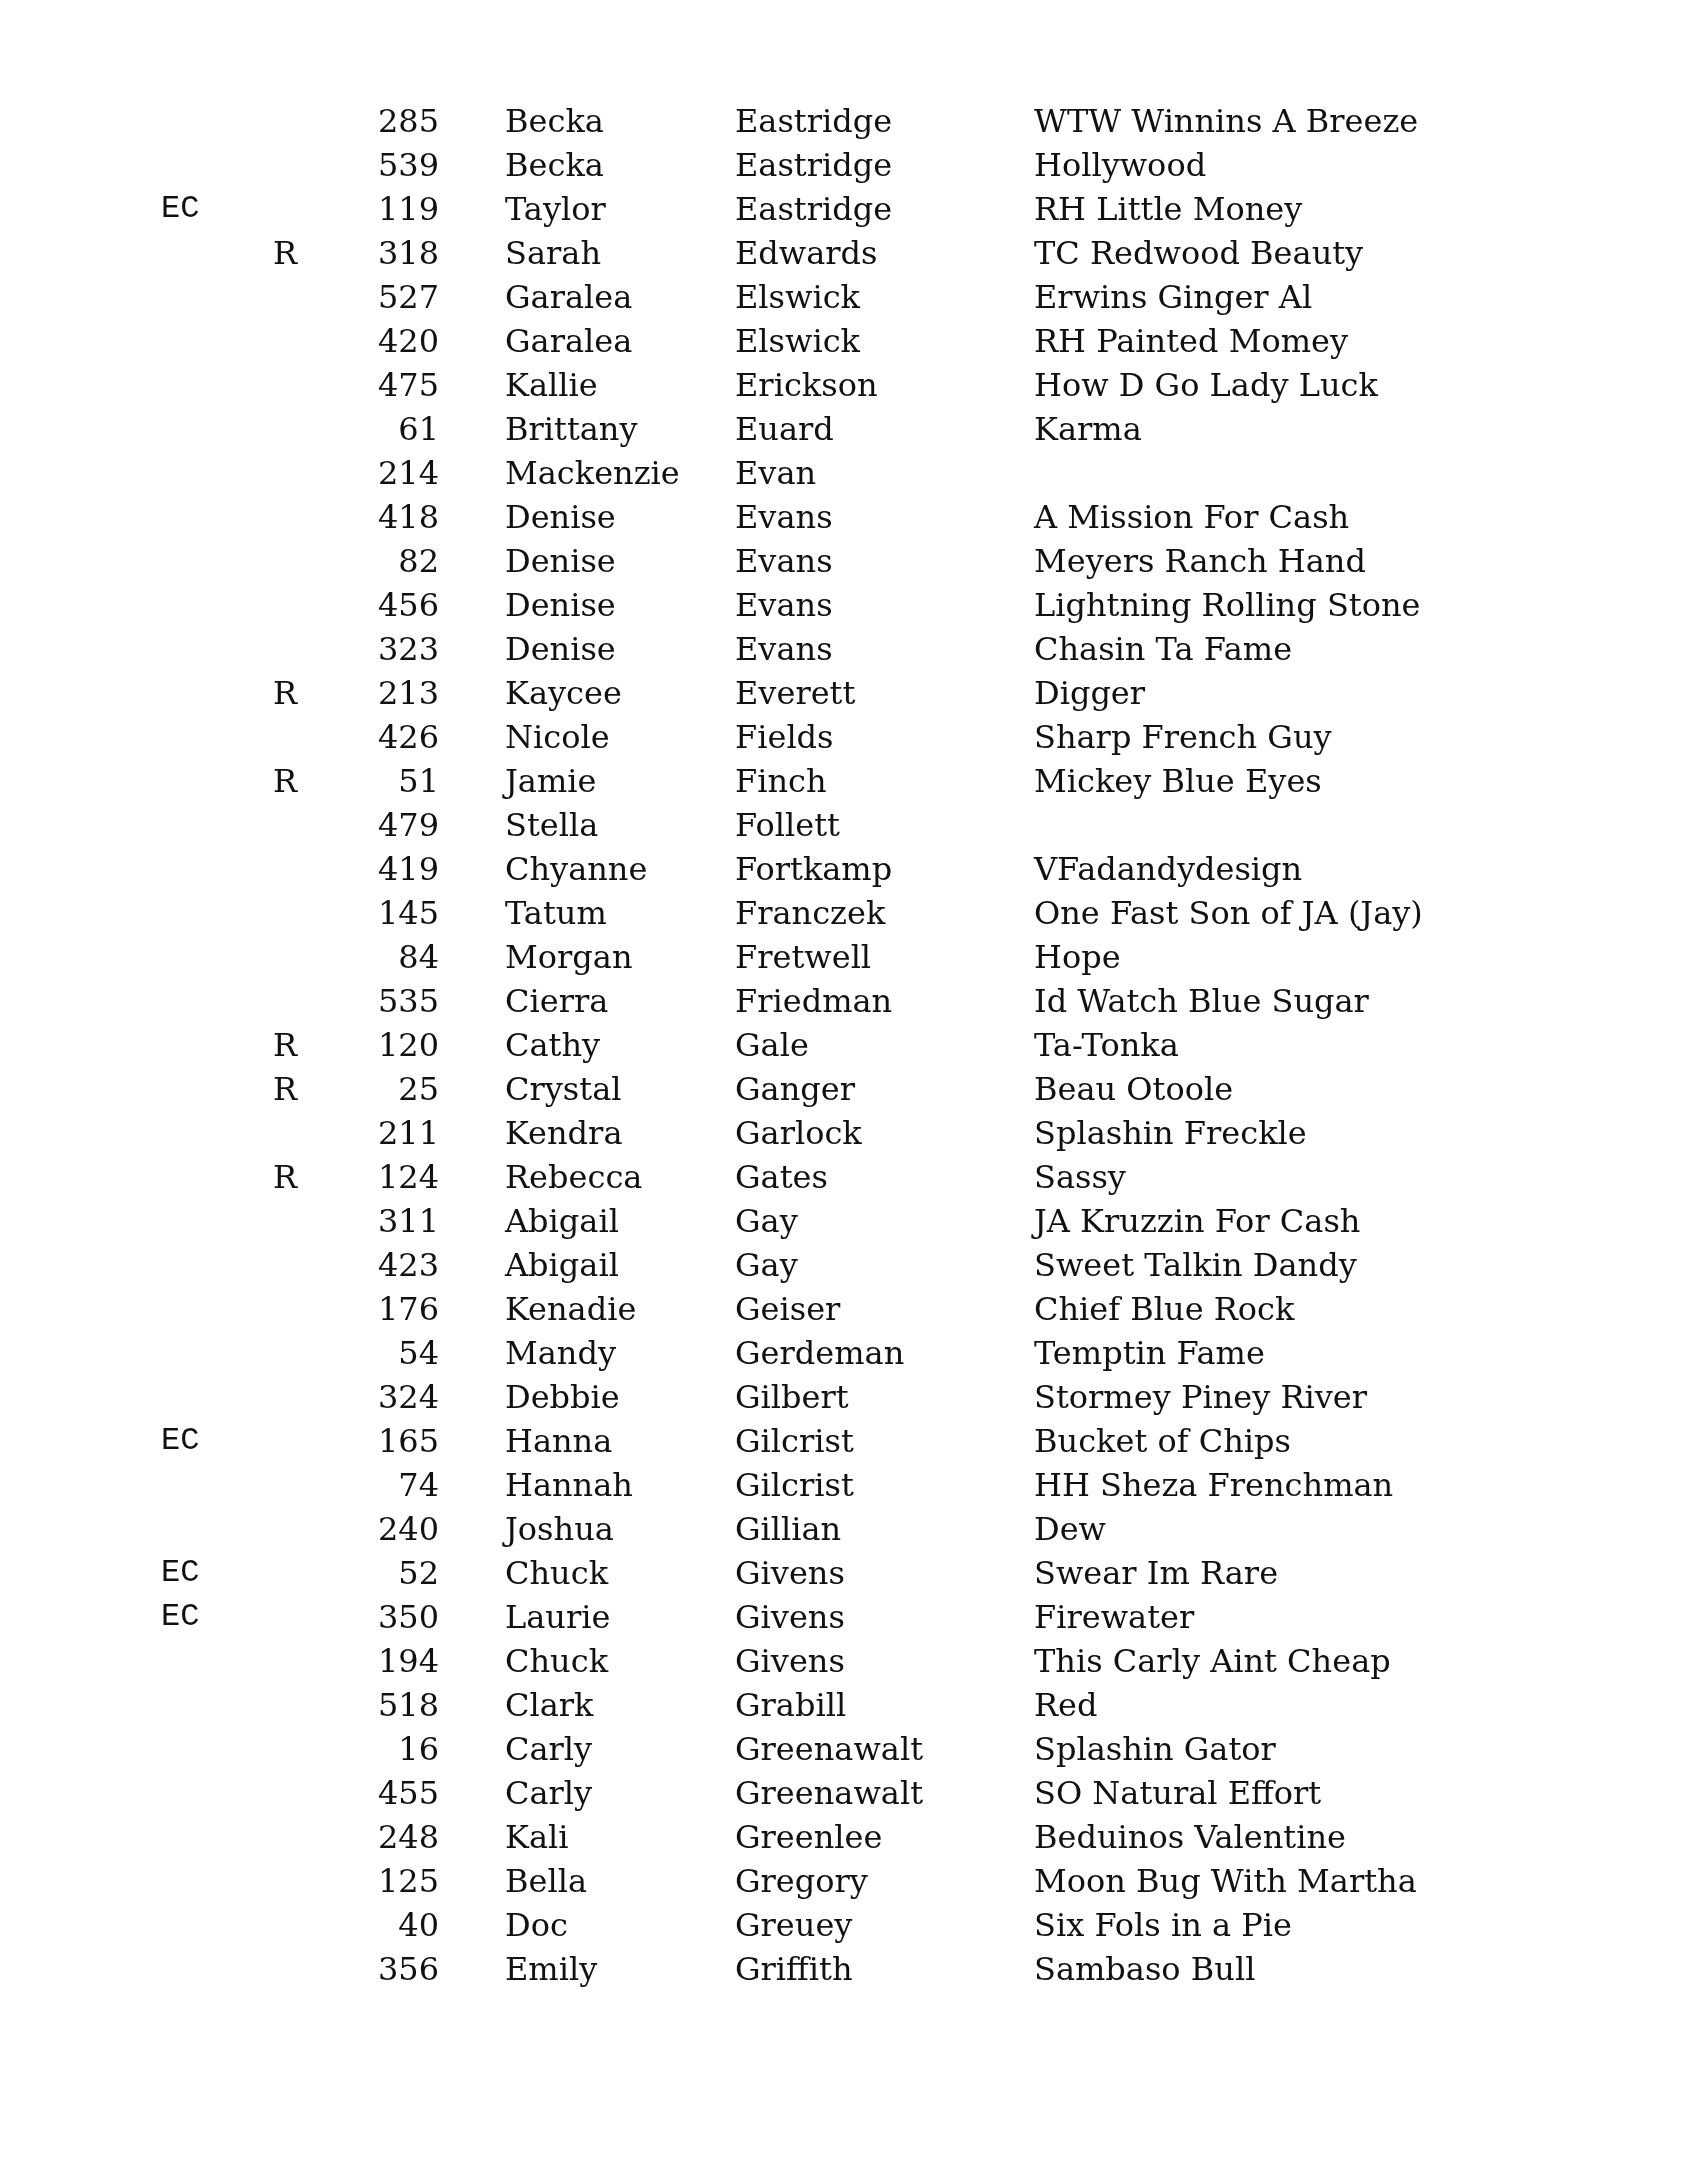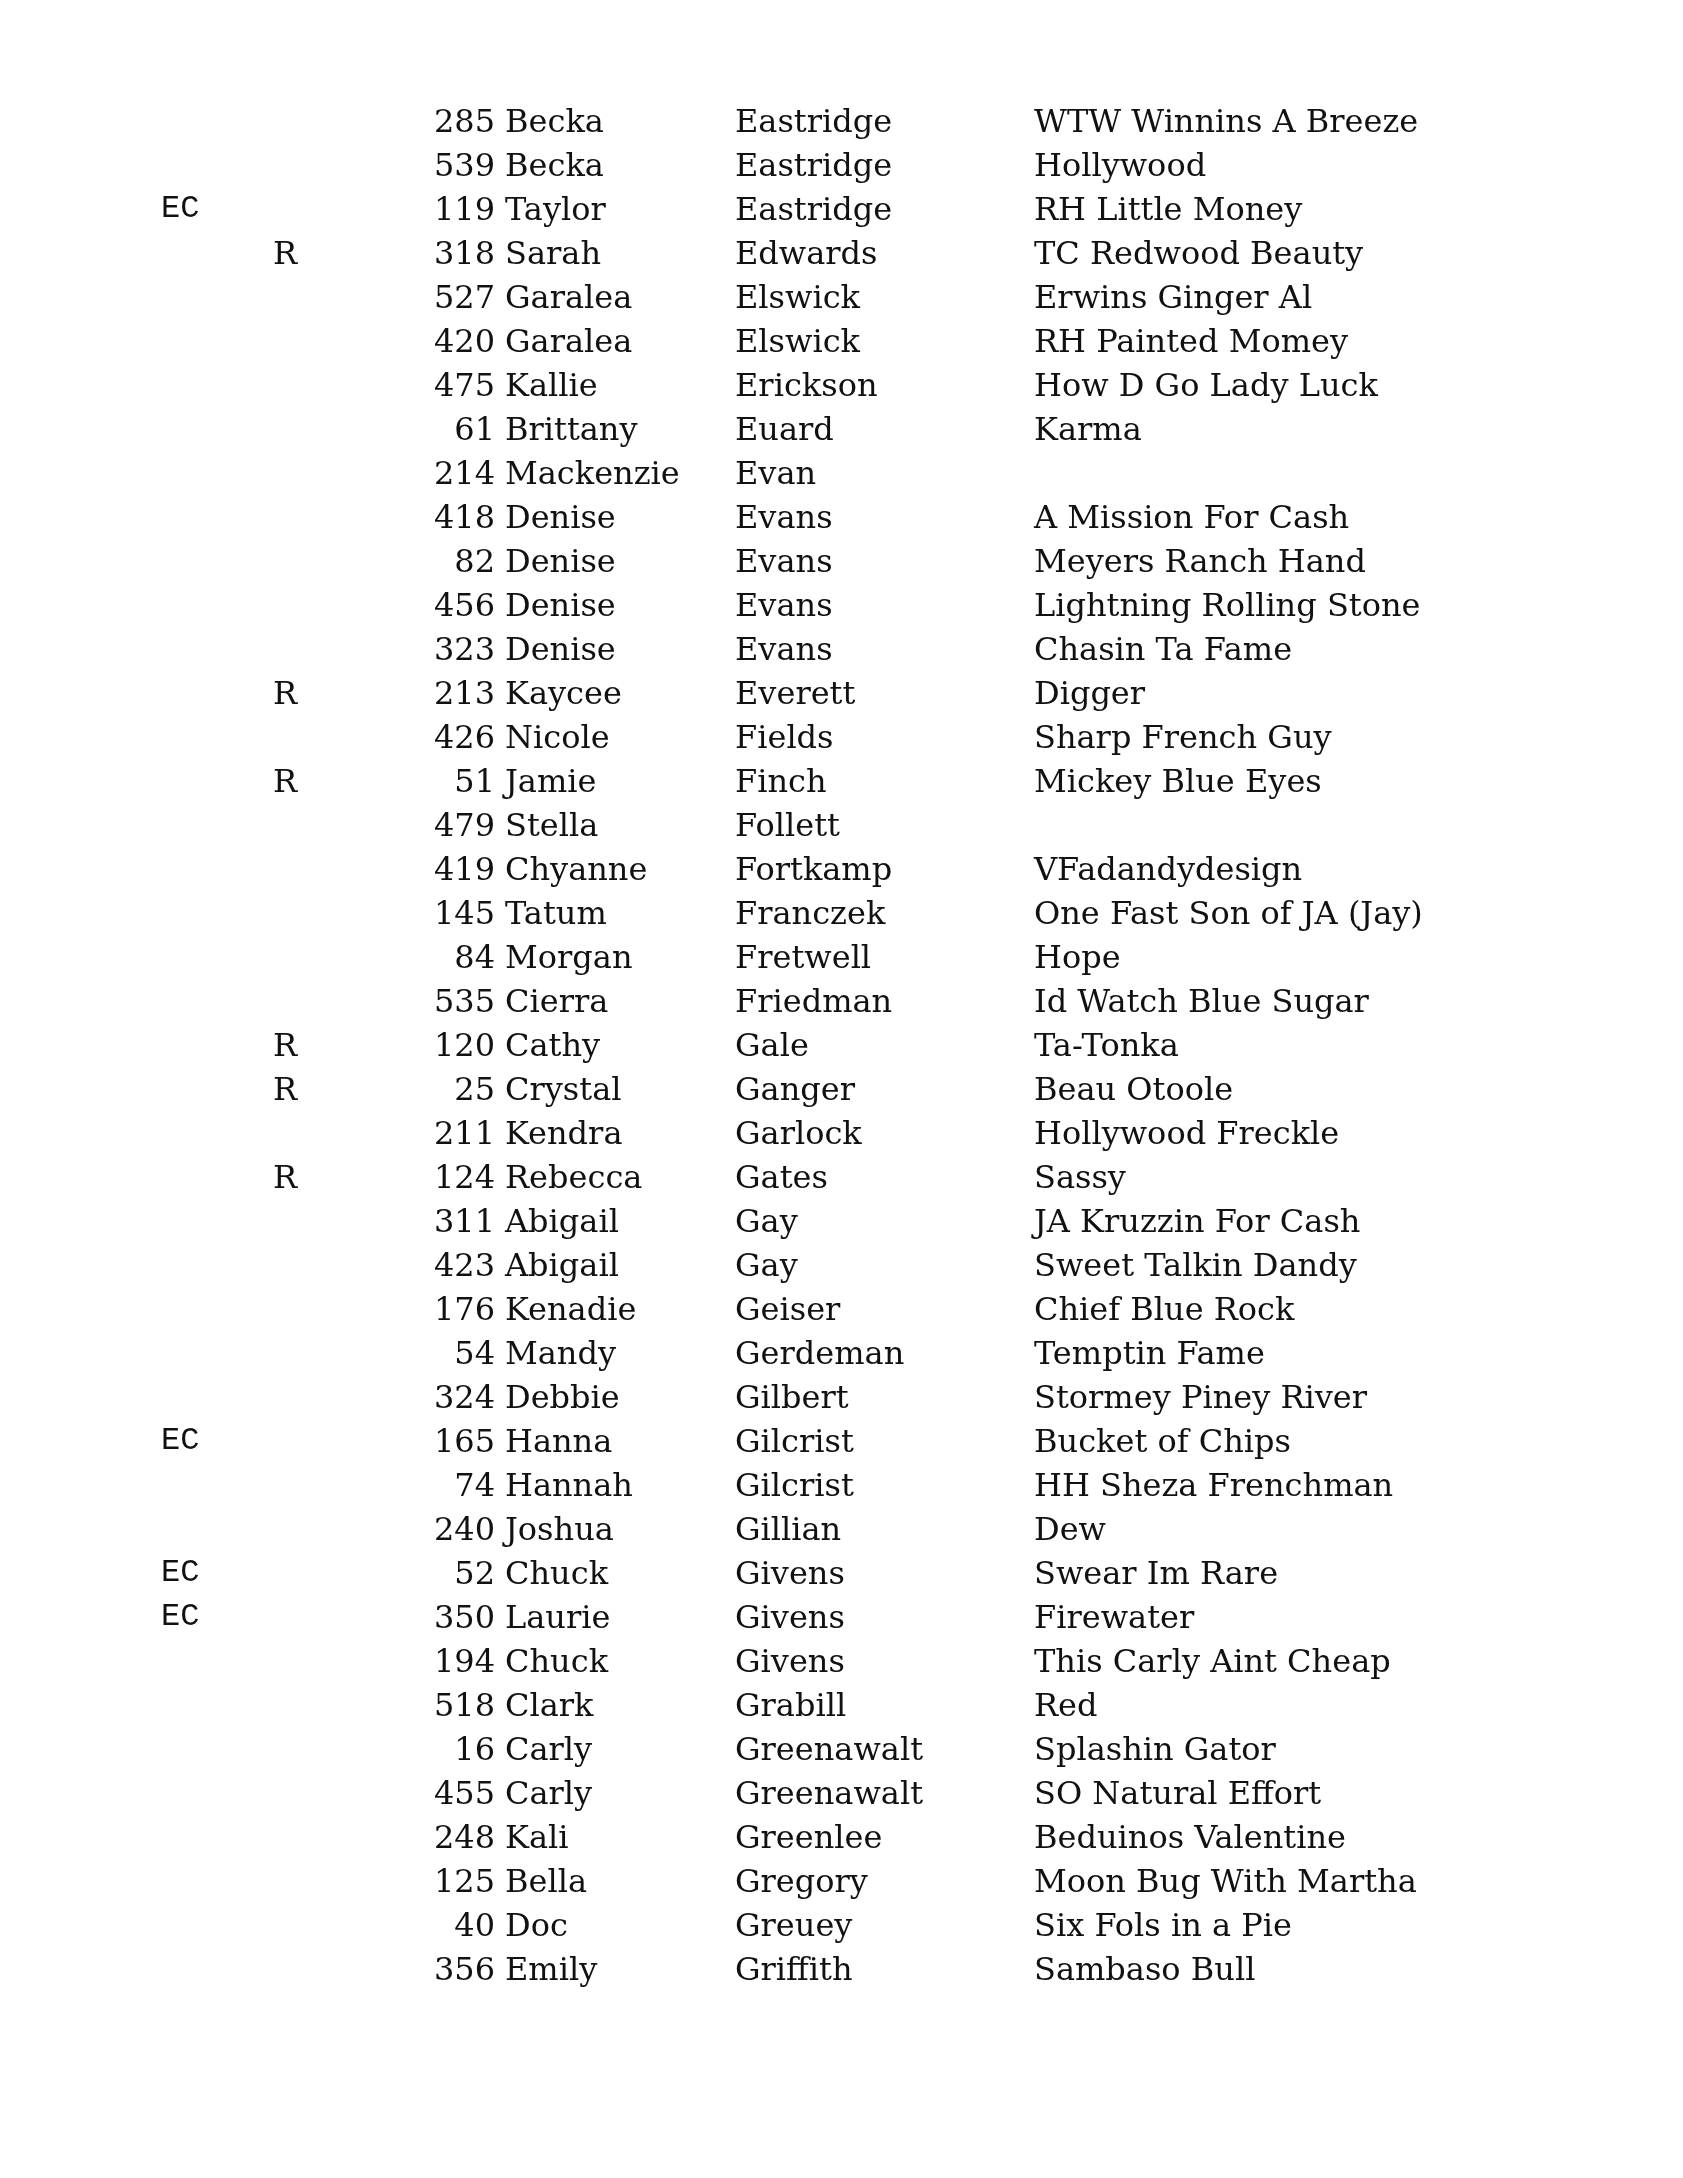--- a/index.html
+++ b/index.html
@@ -3,21 +3,21 @@
 <meta charset="utf-8">
 <style>
   html, body { margin:0; padding:0; background:#ffffff; }
   body { width:1683px; height:2178px; position:relative; overflow:hidden;
          font-family:"DejaVu Serif","Liberation Serif",serif; color:#111111; }
   .list { position:absolute; left:0; top:99px; width:1683px; }
   .row { position:relative; height:44px; font-size:32px; line-height:44px; white-space:nowrap; }
   .row span { position:absolute; top:0; }
   .c-ec { left:161px;font-family:Liberation Mono, monospace; }
   .c-r { left:273px; }
-  .c-num { right:1188px; text-align:right; }
+  .c-num { right:1244px; text-align:right; }
   .c-first { left:505px; }
   .c-last { left:699px;margin-left:36px; }
   .c-horse { left:1034px; }
 </style>
 </head>
 <body>
 
 <div class="list" id="list">
     <div class="row">
       <span class="c-ec"></span>
@@ -200,21 +200,21 @@
       <span class="c-first">Crystal</span>
       <span class="c-last">Ganger</span>
       <span class="c-horse">Beau Otoole</span>
     </div>
     <div class="row">
       <span class="c-ec"></span>
       <span class="c-r"></span>
       <span class="c-num">211</span>
       <span class="c-first">Kendra</span>
       <span class="c-last">Garlock</span>
-      <span class="c-horse">Hollywood Freckle</span>
+      <span class="c-horse">Splashin Freckle</span>
     </div>
     <div class="row">
       <span class="c-ec"></span>
       <span class="c-r">R</span>
       <span class="c-num">124</span>
       <span class="c-first">Rebecca</span>
       <span class="c-last">Gates</span>
       <span class="c-horse">Sassy</span>
     </div>
     <div class="row">

